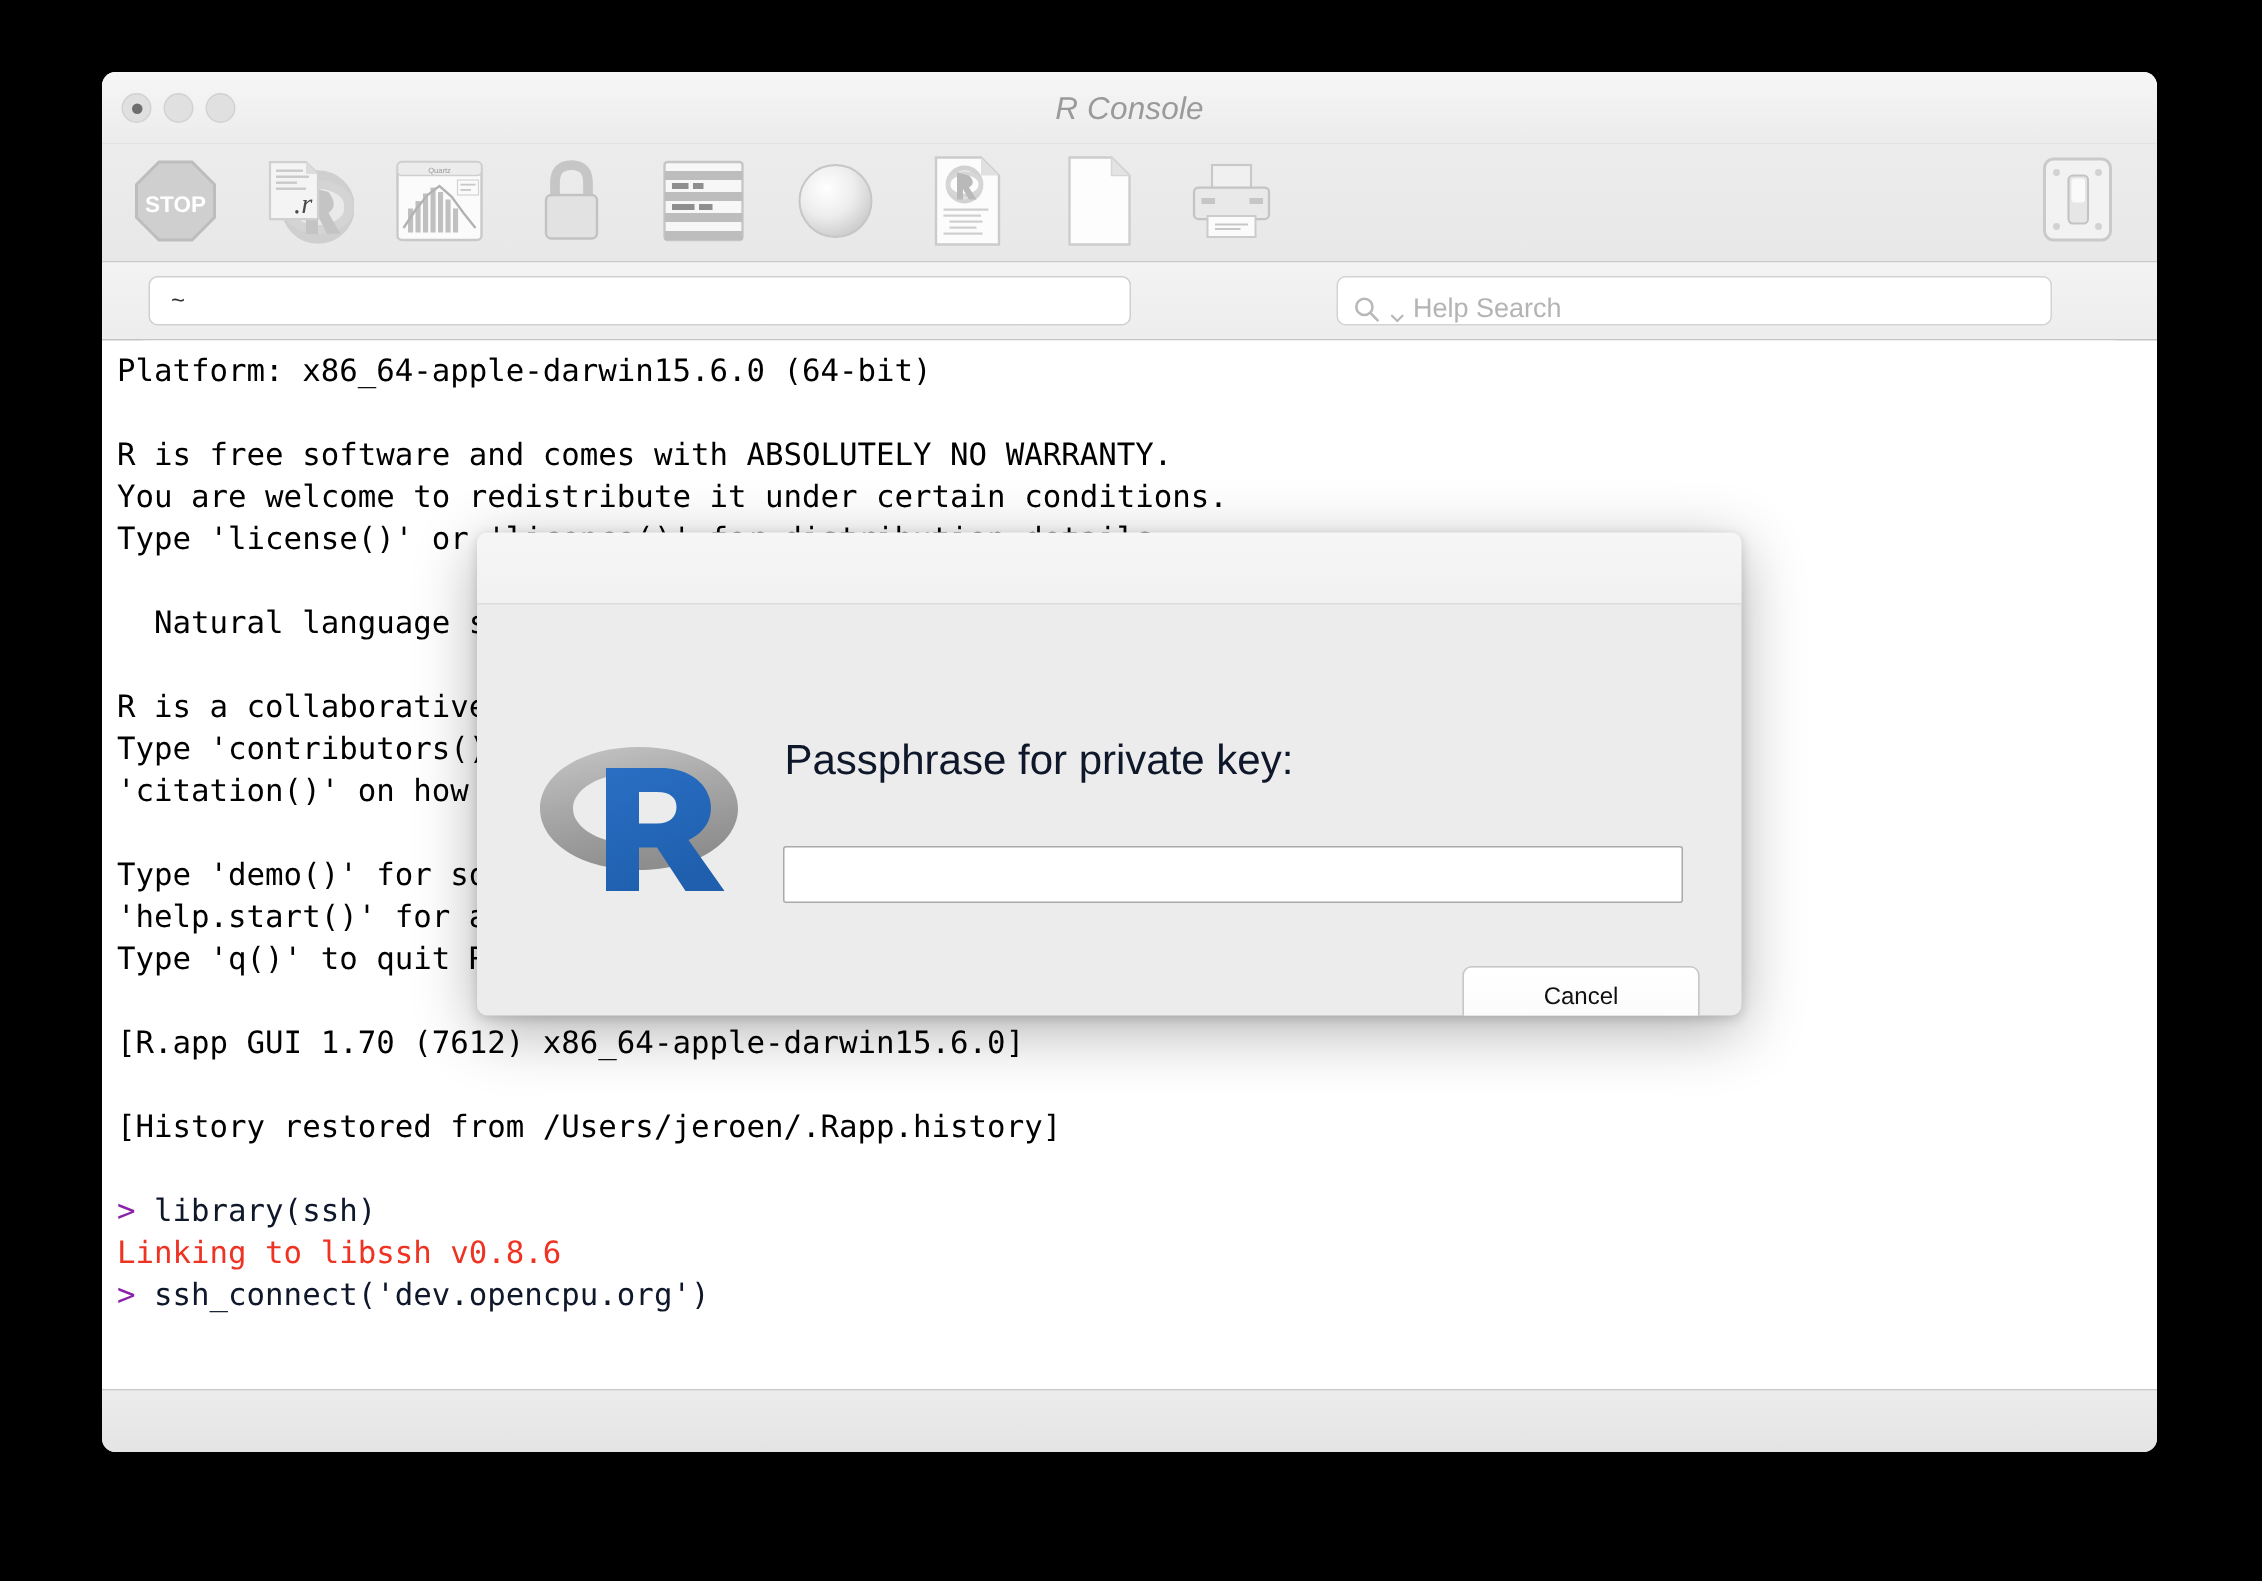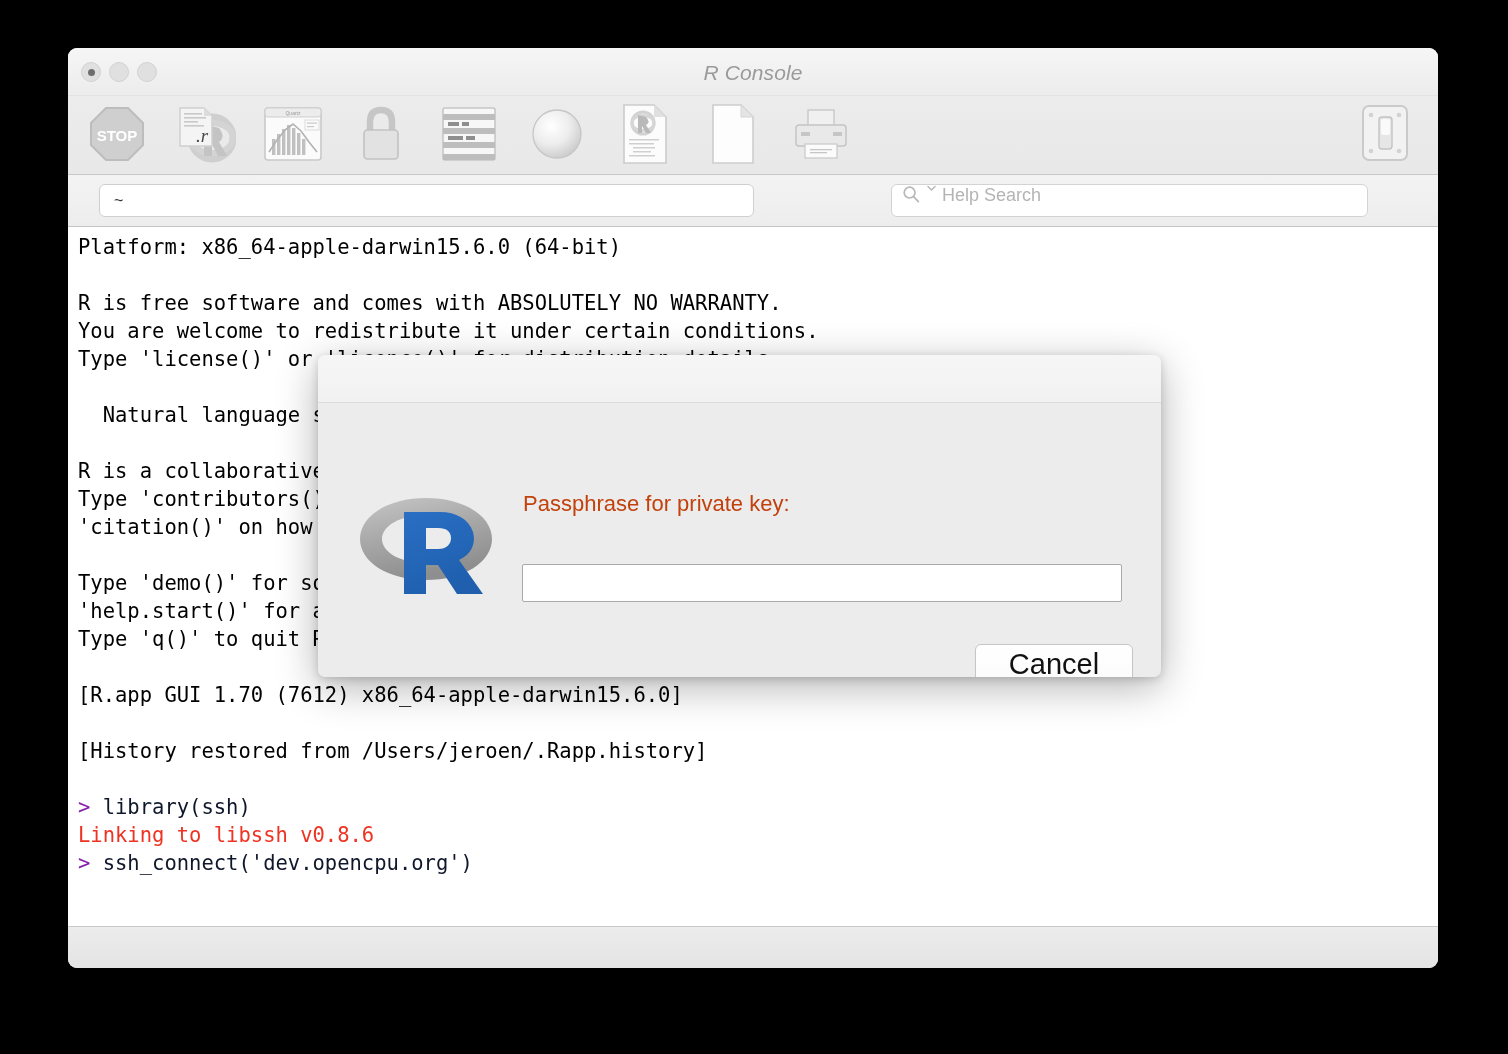--- a/index.html
+++ b/index.html
@@ -110,21 +110,21 @@
     outline: none;
   }
   #help-search-wrap {
     position: absolute;
     left: 823px; top: 9px;
     width: 477px; height: 33px;
     background: #ffffff;
     border: 1px solid #d3d3d3;
     border-radius: 6px;
     display: flex;
-    align-items: flex-start;
+    align-items: flex-end;
     padding: 0 10px;
     gap: 6px;
   }
   #help-search-placeholder {
     font-size: 18px;
     color: #b4b4b4;
   }
 
   
   #console {
@@ -176,22 +176,22 @@
     height: 274px;
   }
   #dialog-logo {
     position: absolute;
     left: 38px; top: 83px;
     width: 140px; height: 112px;
   }
   #dialog-prompt {
     position: absolute;
     left: 205px; top: 88px;
-    font-size: 22px;
-    color: #c2410c;
+    font-size: 28px;
+    color: #0f172a;
   }
   #passphrase-input {
     position: absolute;
     left: 204px; top: 161px;
     width: 600px; height: 38px;
     background: #ffffff;
     border: 1px solid #a9a9a9;
     border-radius: 2px;
     font-size: 18px;
     padding: 0 8px;
@@ -203,21 +203,21 @@
     right: 28px; top: 241px;
     display: flex;
     gap: 25px;
   }
   .dlg-btn {
     height: 41px;
     min-width: 158px;
     background: linear-gradient(to bottom, #ffffff 0%, #fbfbfb 100%);
     border: 1px solid #c6c6c6;
     border-radius: 6px;
-    font-size: 29px;
+    font-size: 16px;
     font-family: "Liberation Sans", sans-serif;
     color: #111;
     cursor: pointer;
     box-shadow: 0 1px 1px rgba(0,0,0,0.06);
   }
 </style>
 </head>
 <body>
 
 <div id="app-window">

